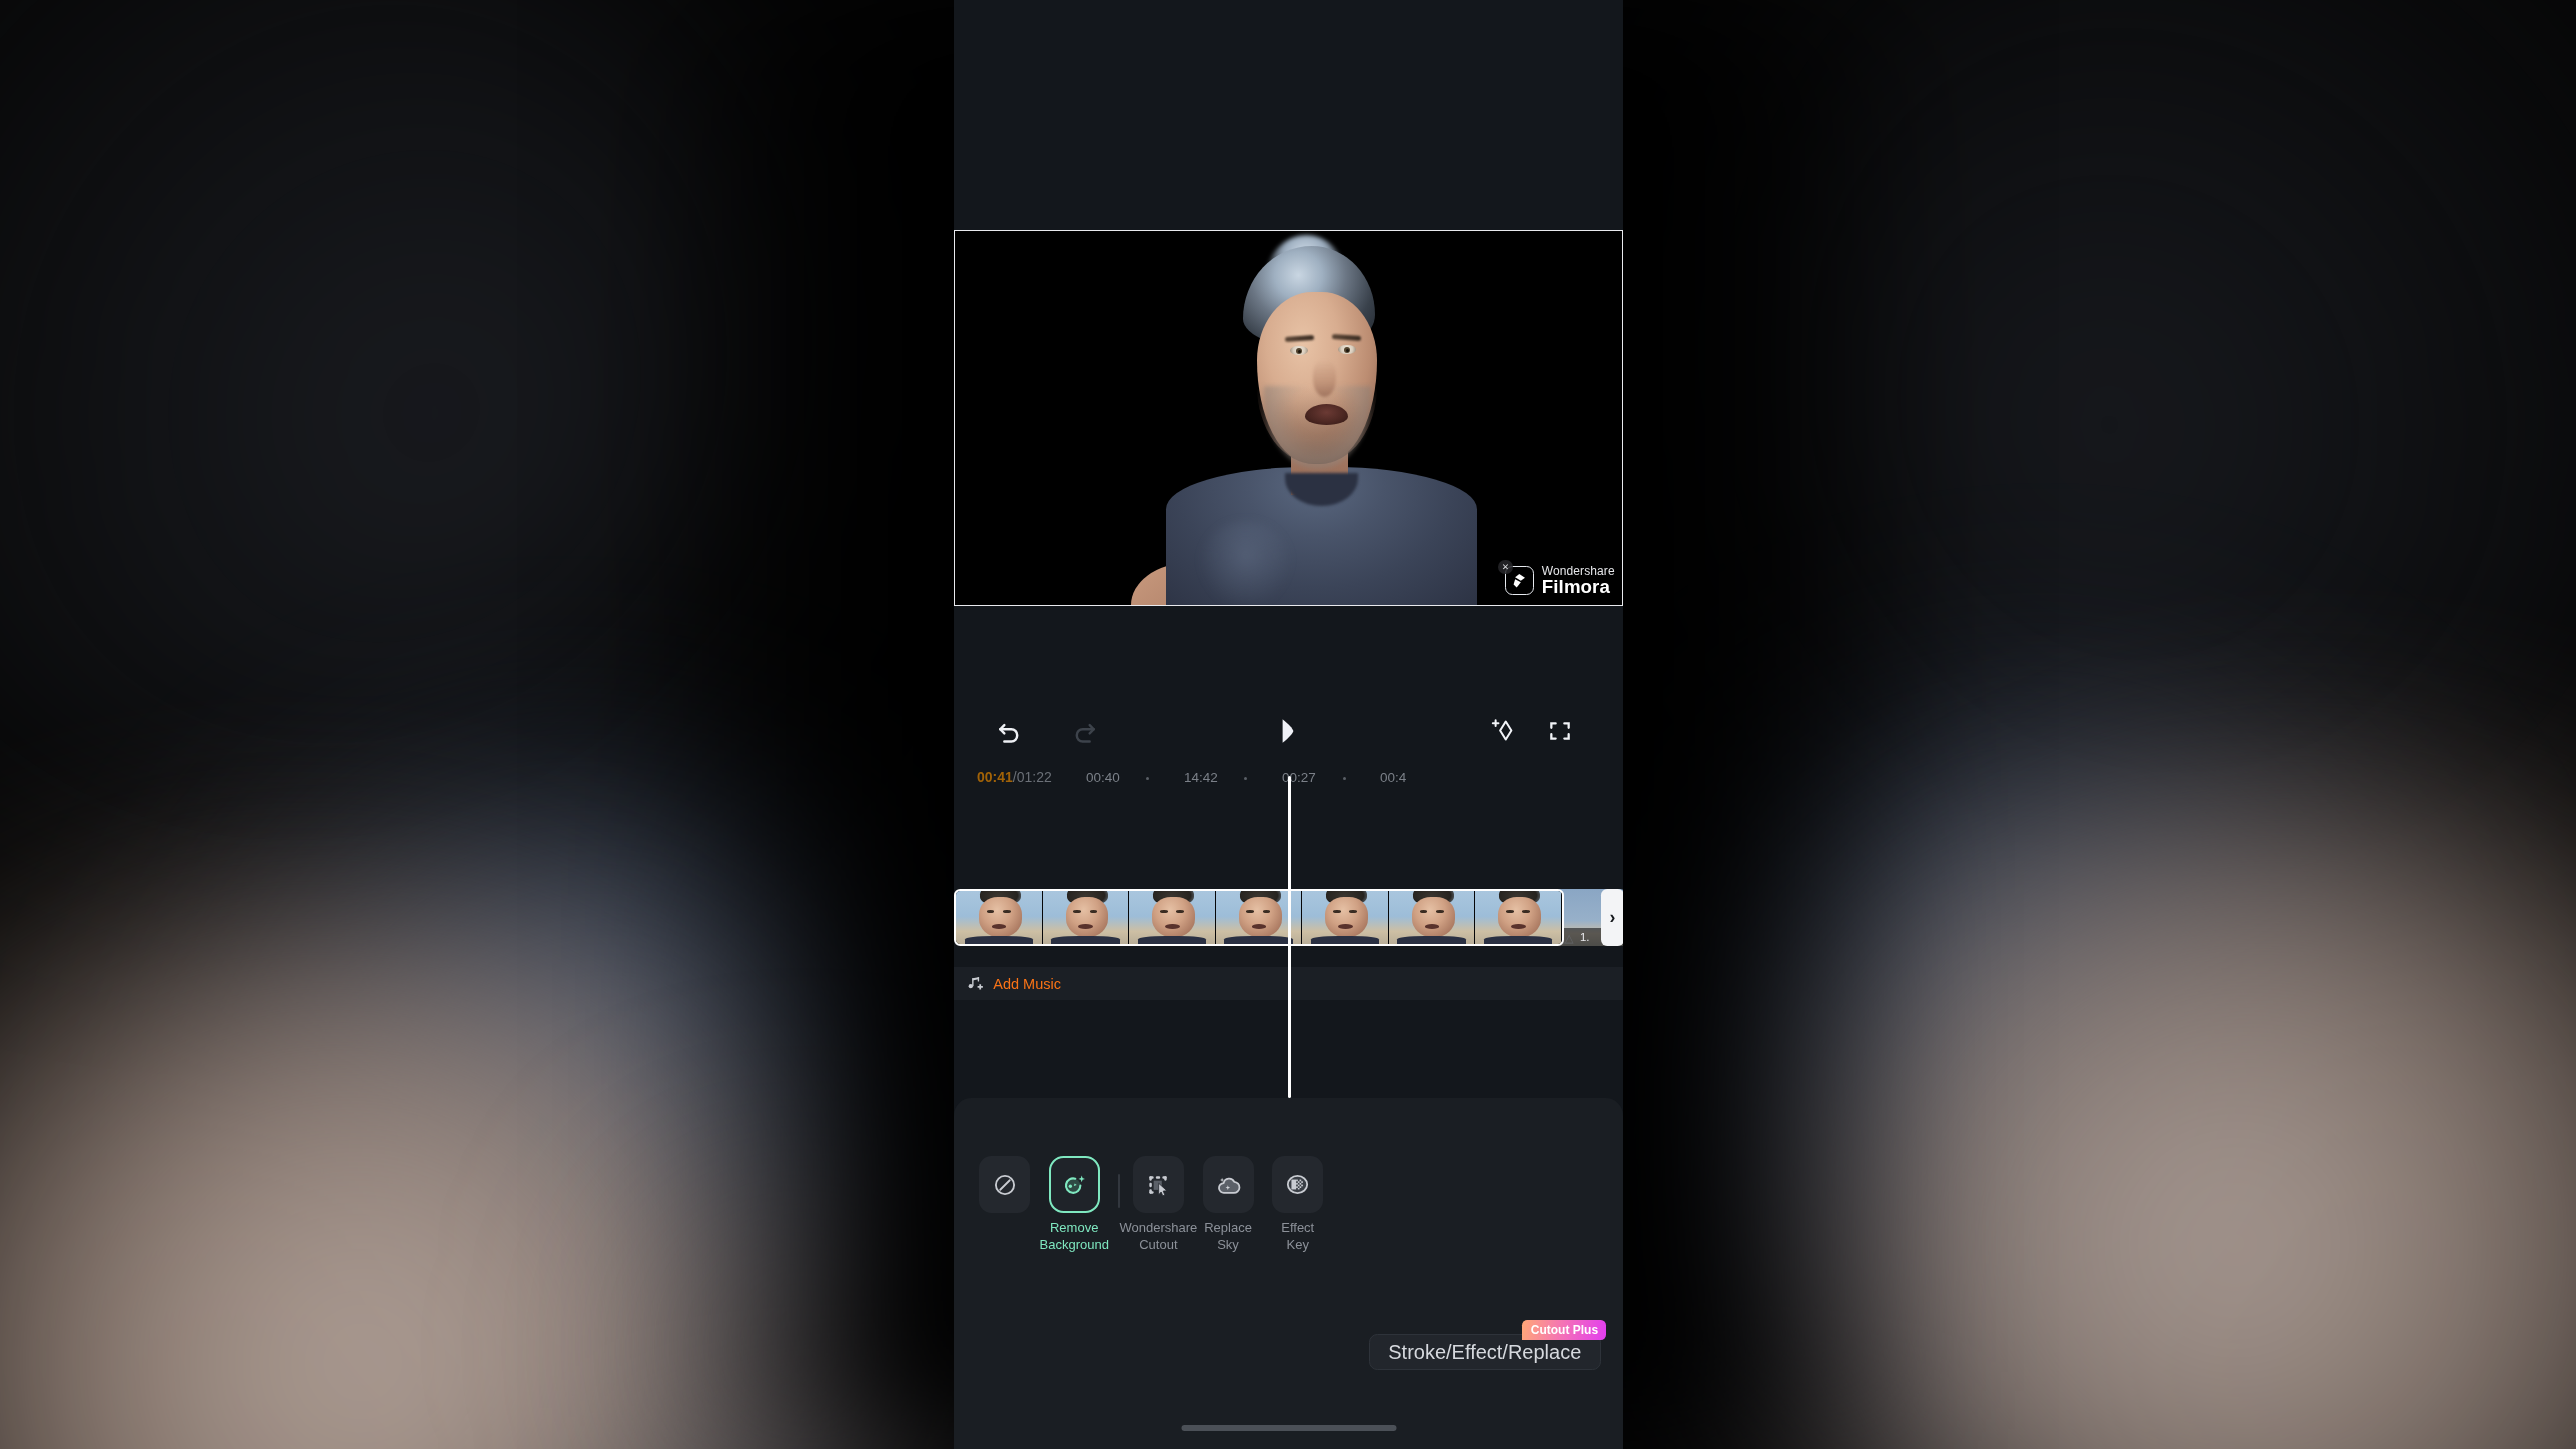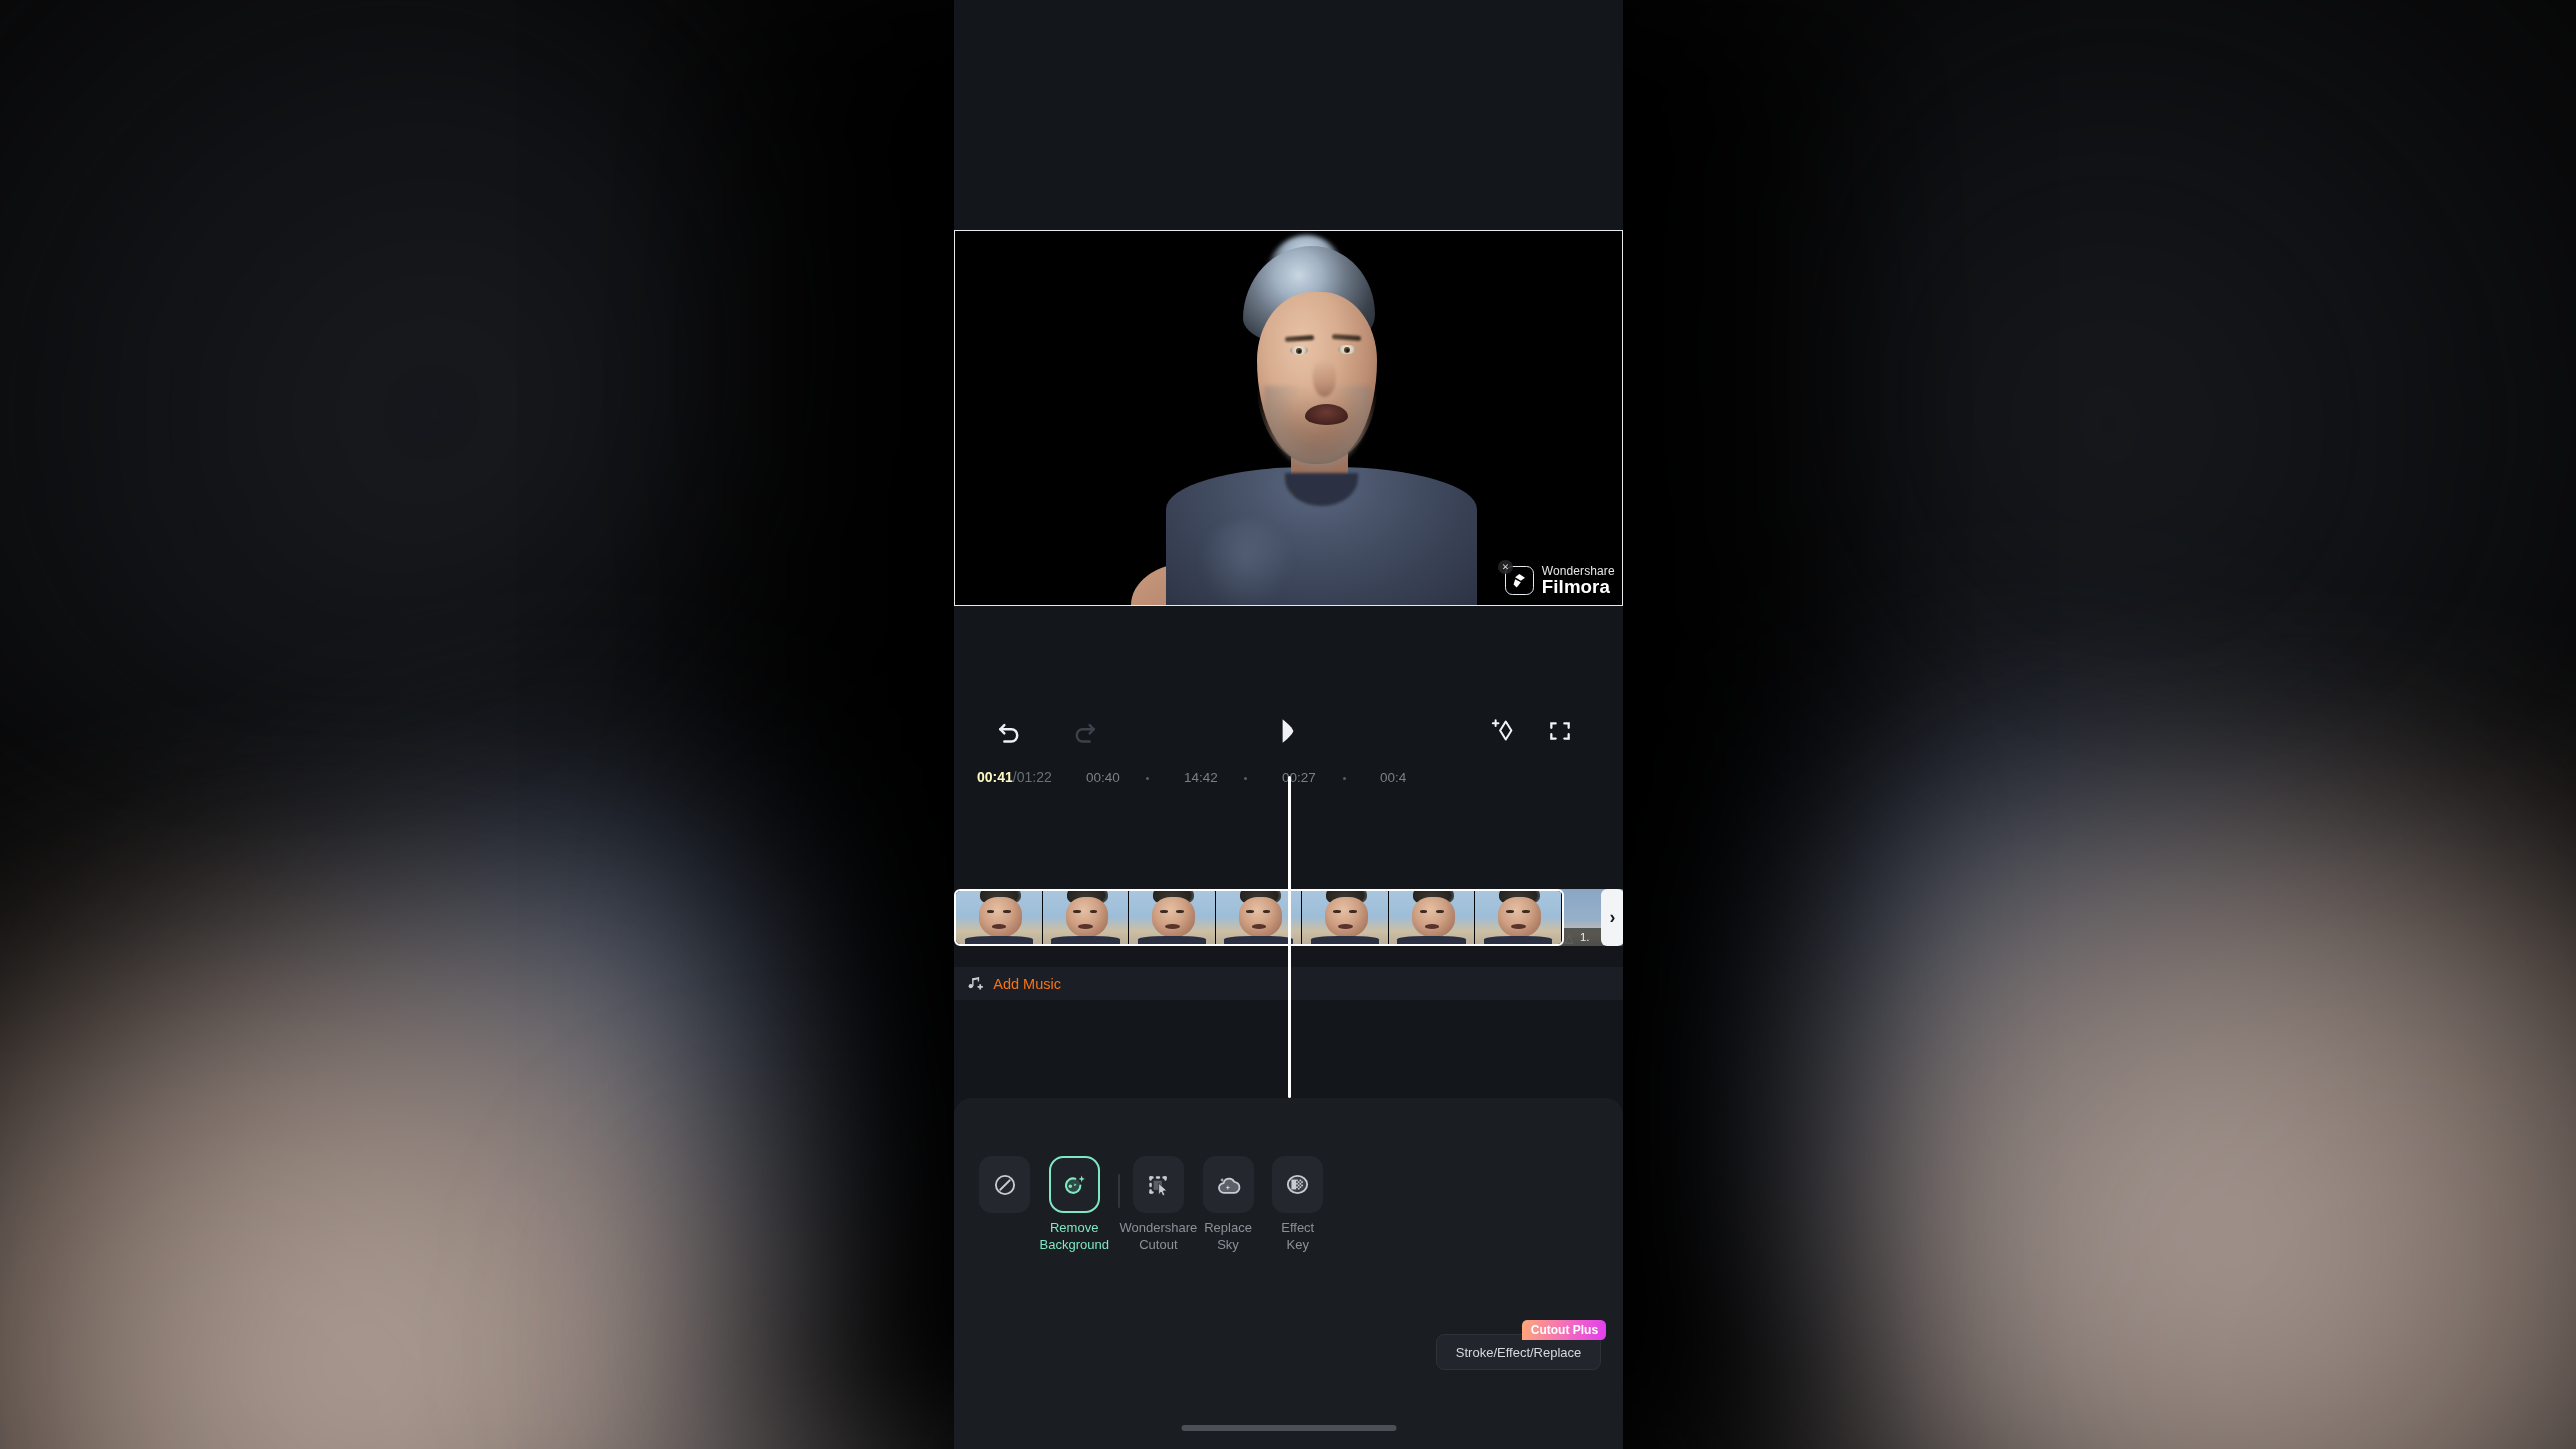--- a/index.html
+++ b/index.html
@@ -177,21 +177,21 @@
            display:flex; align-items:center; justify-content:center; }
   #tb-undo{ left:24px; }
   #tb-redo{ left:100px; }
   #tb-play{ left:303px; }
   #tb-magic{ left:518px; }
   #tb-full{ left:575px; }
 
   
   #ruler{ position:absolute; left:0; top:769px; width:669px; height:31px; }
   #cur-time{ position:absolute; left:23px; top:0; font-size:14px; white-space:nowrap; }
-  #cur-time b{ color:#fef9c3; font-weight:bold; }
+  #cur-time b{ color:#a16207; font-weight:bold; }
   #cur-time span{ color:#6b7077; }
   .tick-lab{ position:absolute; top:0.5px; color:#7b8088; font-size:13.5px; }
   .tick-dot{ position:absolute; top:7.8px; width:3.1px; height:3.1px; border-radius:50%; background:#5a5f66; }
 
   
   #tracks{ position:absolute; left:0; top:809px; width:669px; height:290px; }
   #clip{
     position:absolute; left:0px; top:80px; width:610px; height:57px;
     border:2.1px solid #ffffff; border-radius:6.2px; overflow:hidden;
     display:flex; background:#0c0e11;
@@ -264,21 +264,21 @@
   .tool .lab{ margin-top:7.3px; text-align:center; font-size:13px; color:#8c9199; line-height:1.25; }
   .tool.sel .lab{ color:#7fe8c0; }
   #tool-div{ width:2.1px; height:34px; background:#32373e; border-radius:1px;
              margin:17.6px 12.4px 0 18.7px; }
 
   #strokebtn{
     position:absolute; right:22px; top:236px;
     height:36px; padding:0 18.7px; border-radius:8.3px;
     background:#22262c; border:1px solid #2e333a;
     display:flex; align-items:center; justify-content:center;
-    color:#d6d9de; font-size:13px;
+    color:#d6d9de; font-size:20px;
   }
   #strokebadge{
     position:absolute; right:16.6px; top:222px;
     height:19.7px; padding:0 8.3px; border-radius:5.2px 5.2px 5.2px 0;
     background:linear-gradient(100deg,#ffa877 0%, #f472b6 48%, #e23df0 100%);
     color:#fff; font-size:12px; font-weight:bold;
     display:flex; align-items:center;
   }
   #home-ind{
     position:absolute; left:50%; transform:translateX(-50%);

